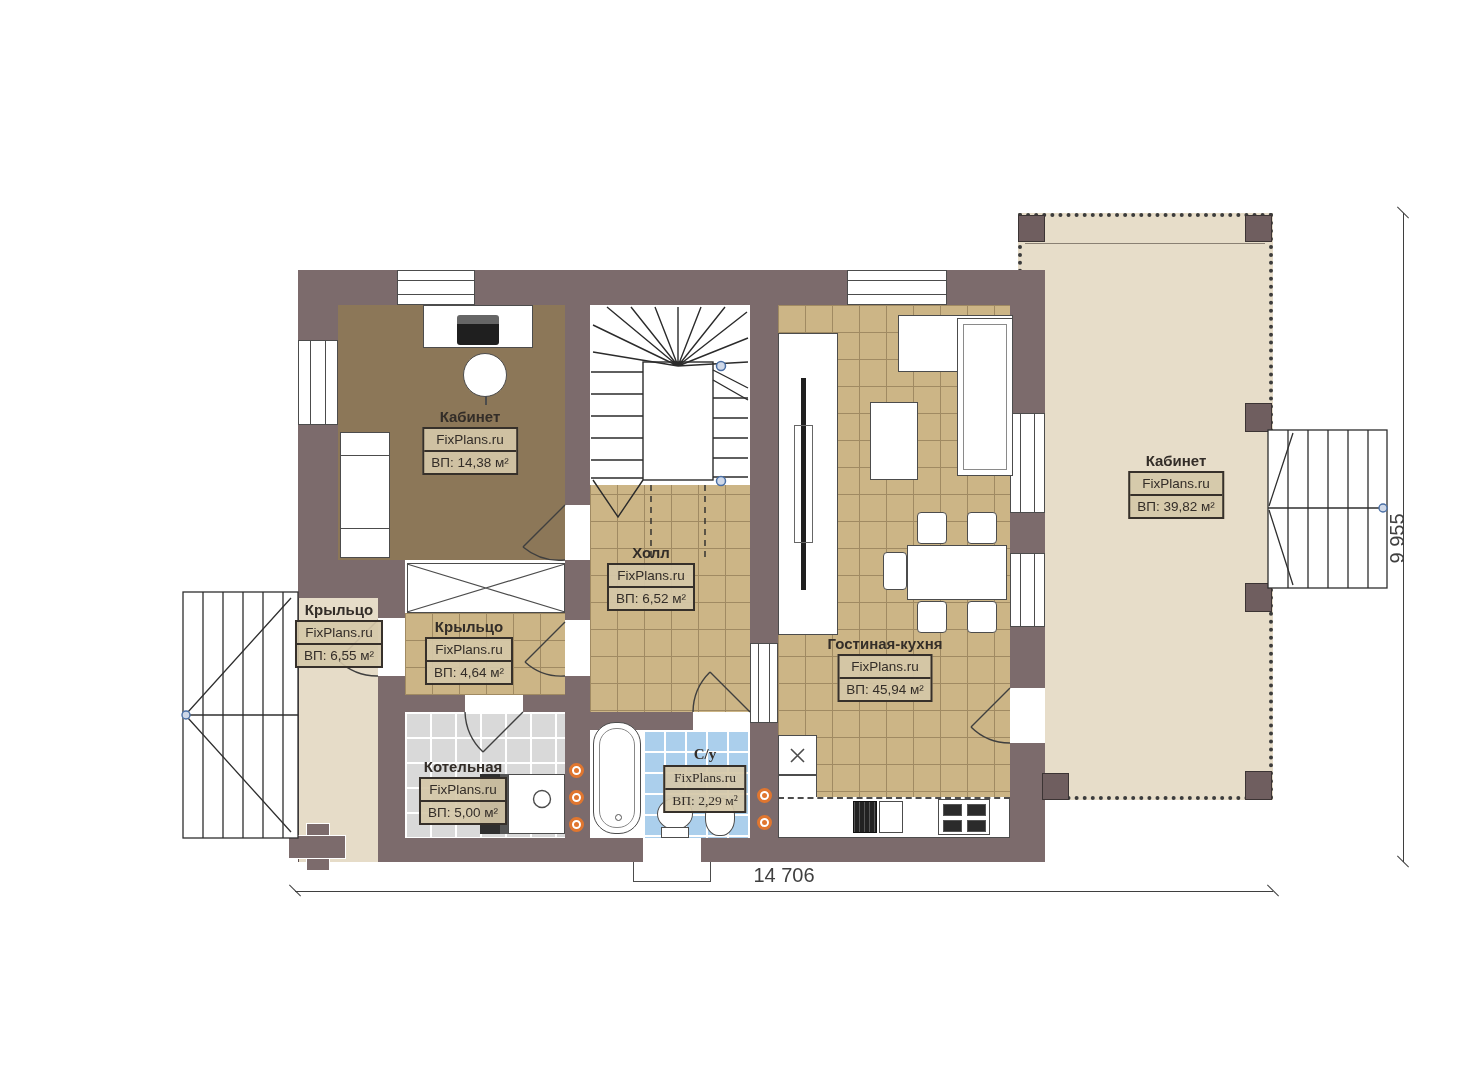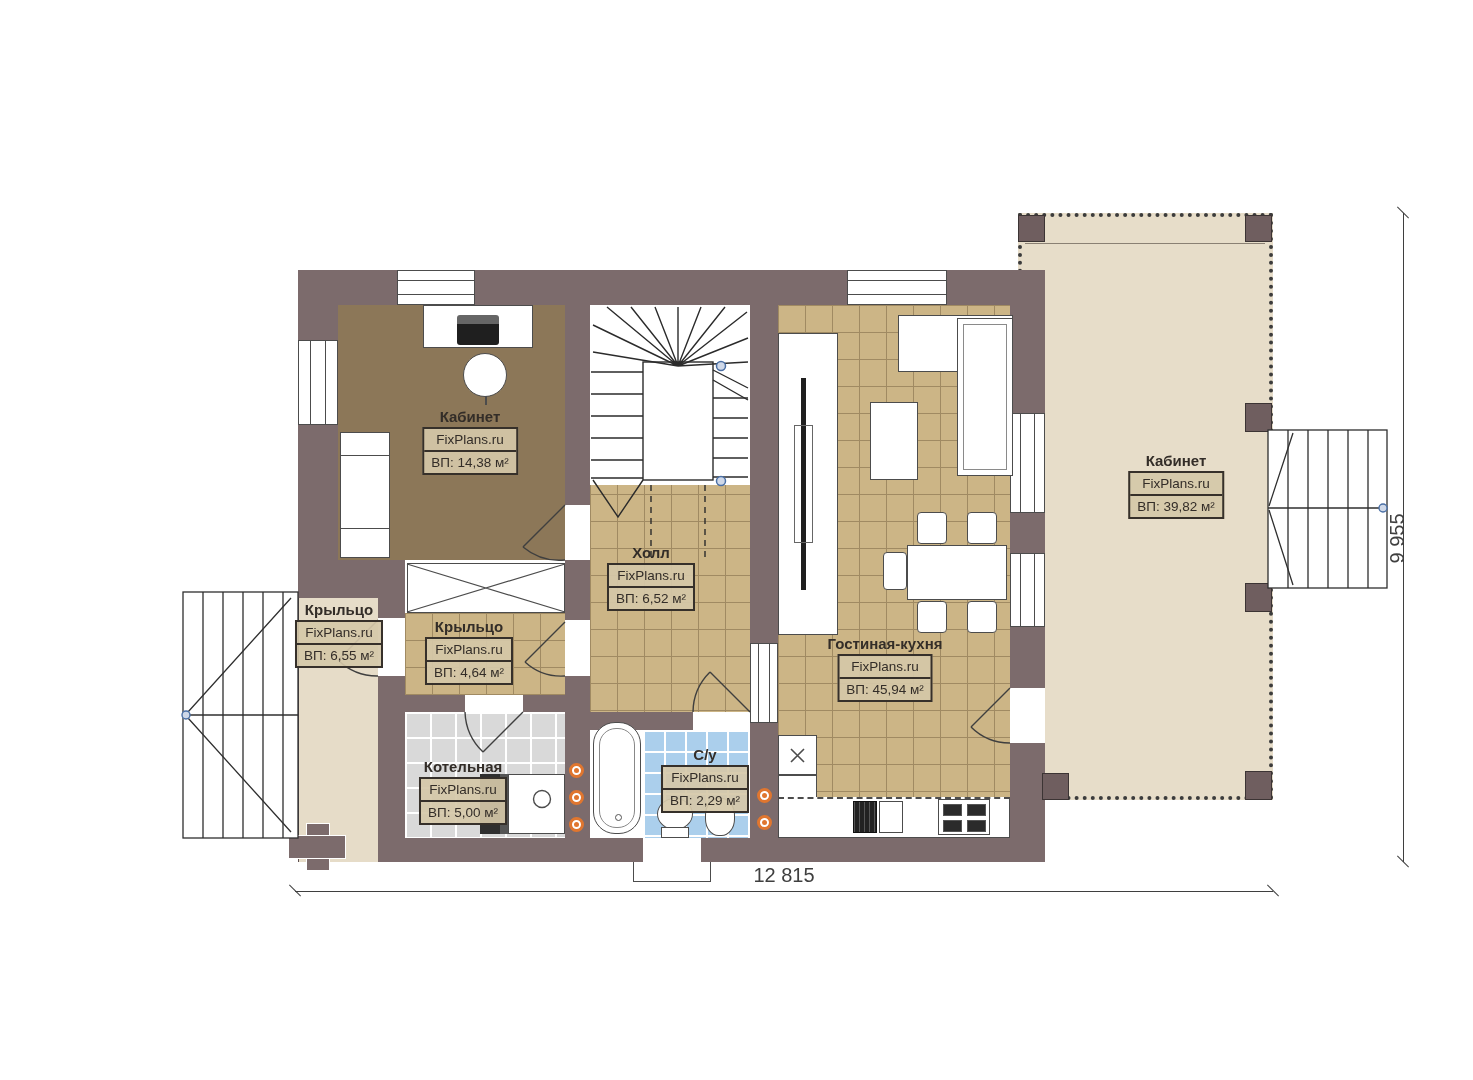--- a/index.html
+++ b/index.html
@@ -235,21 +235,21 @@
       <div class="lblrow">ВП: 4,64 м²</div>
     </div>
   </div>
   <div class="rlabel" style="left:418px;top:758px;">
     <div class="rname">Котельная</div>
     <div class="lblbox">
       <div class="lblrow">FixPlans.ru</div>
       <div class="lblrow">ВП: 5,00 м²</div>
     </div>
   </div>
-  <div class="rlabel" style="left:660px;top:746px;">
+  <div class="rlabel" style="left:660px;top:746px;font-family:Liberation Serif, serif;">
     <div class="rname">С/у</div>
     <div class="lblbox">
       <div class="lblrow">FixPlans.ru</div>
       <div class="lblrow">ВП: 2,29 м²</div>
     </div>
   </div>
   <div class="rlabel" style="left:840px;top:635px;">
     <div class="rname">Гостиная-кухня</div>
     <div class="lblbox">
       <div class="lblrow">FixPlans.ru</div>
@@ -267,20 +267,20 @@
     <div class="rname">Крыльцо</div>
     <div class="lblbox">
       <div class="lblrow">FixPlans.ru</div>
       <div class="lblrow">ВП: 6,55 м²</div>
     </div>
   </div>
 
   <div class="dimline-h" style="left:250px;top:891px;width:978px;"></div>
   <div class="tick" style="left:242px;top:890px;"></div>
   <div class="tick" style="left:1220px;top:890px;"></div>
-  <div class="dimtext" style="left:739px;top:864px;transform:translateX(-50%);">12 815</div>
+  <div class="dimtext" style="left:739px;top:864px;transform:translateX(-50%);">14 706</div>
 
   <div class="dimline-v" style="left:1358px;top:213px;height:649px;"></div>
   <div class="tick" style="left:1350px;top:212px;"></div>
   <div class="tick" style="left:1350px;top:861px;"></div>
   <div class="dimtext" style="left:1322px;top:527px;width:60px;text-align:center;transform:rotate(-90deg);">9 955</div>
 
 </div>
 
 </body></html>

